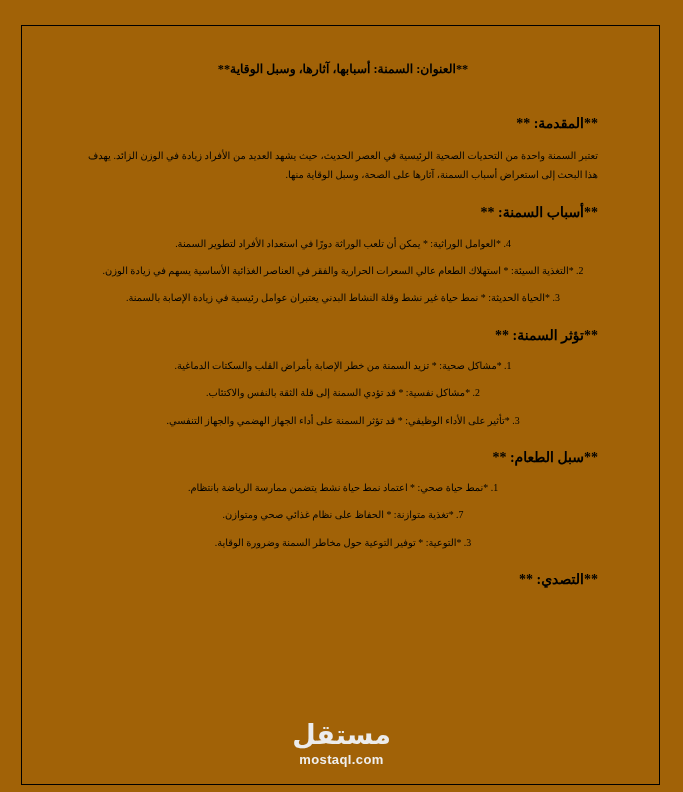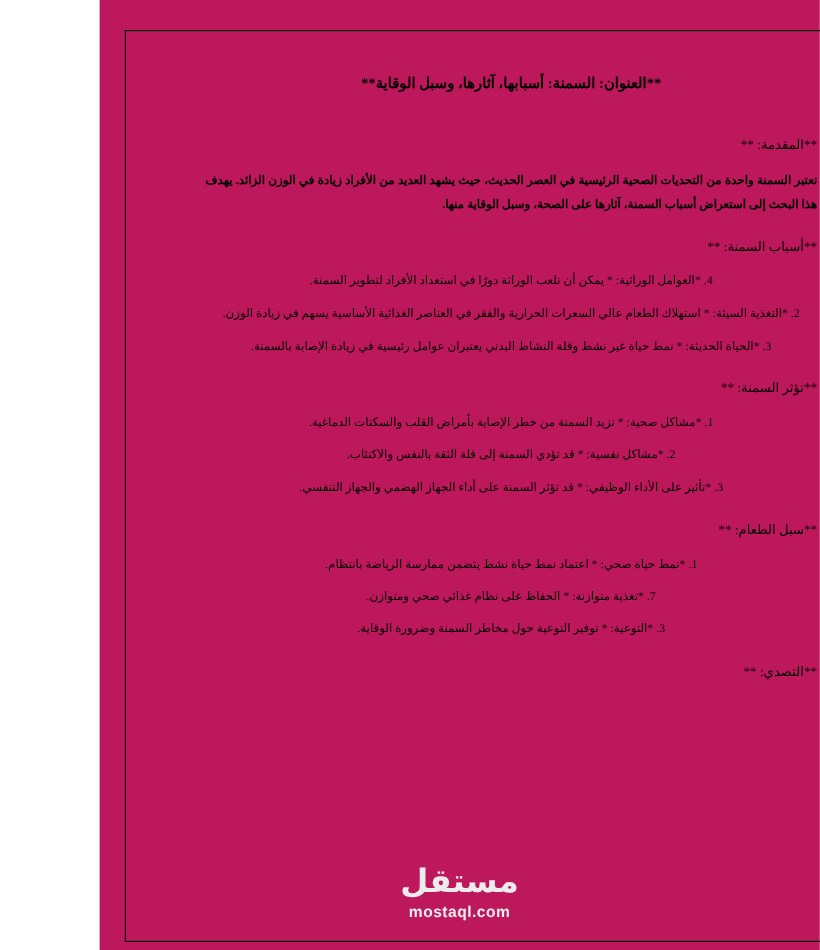--- a/index.html
+++ b/index.html
@@ -10,23 +10,23 @@
   body {
     width: 683px;
     height: 792px;
     background: #ffffff;
     font-family: "Liberation Serif", "DejaVu Serif", serif;
     overflow: hidden;
   }
 
   .page-canvas {
     position: relative;
-    width: 600px;
+    width: 683px;
     height: 792px;
-    background: #be185d;
+    background: #a16207;
     box-sizing: border-box;
   }
 
   .page-border {
     position: absolute;
     left: 21px;
     top: 25px;
     width: 639px;
     height: 760px;
     border: 1.4px solid #000000;
@@ -48,31 +48,31 @@
     font-size: 12.3px;
     font-weight: bold;
     text-align: center;
     color: #000000;
     line-height: 1.5;
     margin: 0 0 36px 0;
     letter-spacing: 0.1px;
   }
 
   .section-heading {
-    font-size: 11px;
-    font-weight: normal;
+    font-size: 14px;
+    font-weight: bold;
     text-align: right;
     color: #000000;
     line-height: 1.45;
     margin: 0 0 11px 0;
   }
 
   .body-para {
     font-size: 9.9px;
-    font-weight: bold;
+    font-weight: normal;
     color: #000000;
     line-height: 1.95;
     text-align: justify;
     text-justify: inter-word;
     margin: 0 0 19px 0;
   }
 
   .list-block {
     margin: 0 0 18px 0;
     padding: 0;

